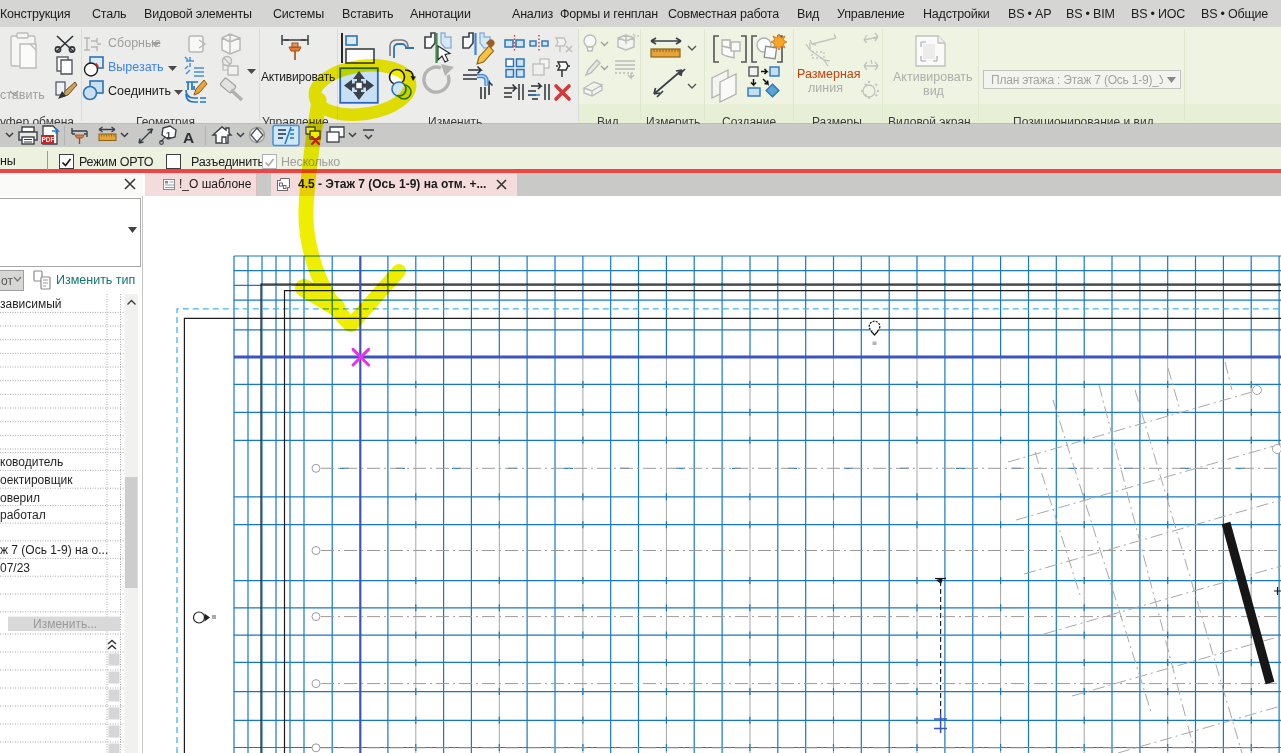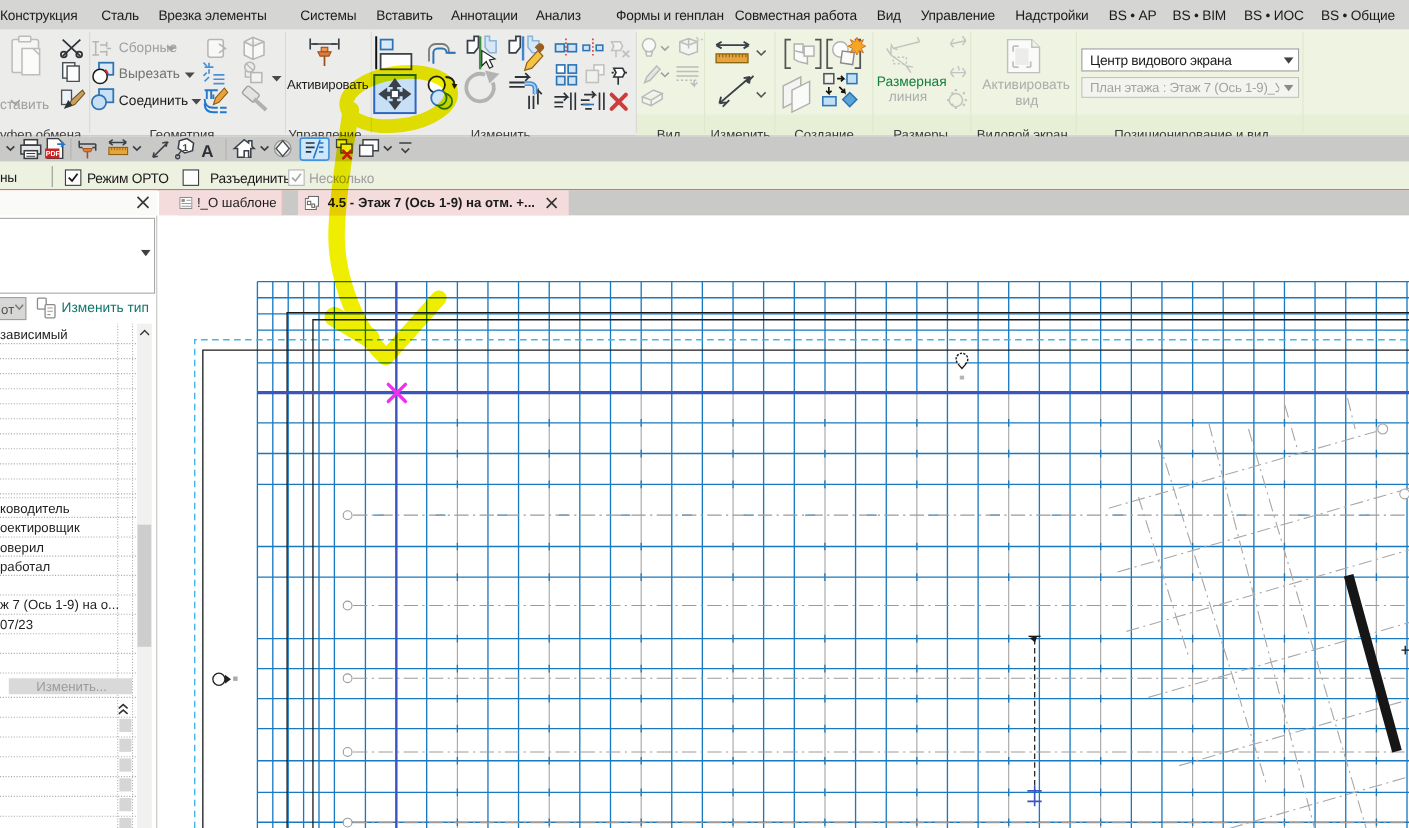--- a/index.html
+++ b/index.html
@@ -7,42 +7,42 @@
   .abs{position:absolute;}
   #tabs{left:0;top:0;width:1281px;height:27px;background:#d5d5d3;}
   #tabs span{position:absolute;top:7px;font-size:12.5px;letter-spacing:-0.2px;color:#1d1d1d;white-space:nowrap;text-align:center;}
   #ribbon{left:0;top:27px;width:1281px;height:96px;background:#ececea;}
   #ribgreen{left:578px;top:27px;width:703px;height:96px;background:#eef3e2;}
   #ribline{left:0;top:123px;width:1281px;height:1px;background:#bdbdbb;}
   .plabel{position:absolute;top:115px;font-size:12px;color:#3c3c3c;white-space:nowrap;}
   .psep{position:absolute;top:29px;width:1px;height:92px;background:#d9d9d7;}
   .psepg{position:absolute;top:29px;width:1px;height:92px;background:#dfe7cf;}
   #qat{left:0;top:124px;width:1281px;height:23px;background:#c9c9c7;}
-  #opts{left:0;top:147px;width:1281px;height:26px;background:#edf1e0;border-bottom:1px solid #ef4444;box-sizing:border-box;}
+  #opts{left:0;top:147px;width:1281px;height:26px;background:#edf1e0;border-bottom:4px solid #ef4444;box-sizing:border-box;}
   #tabstrip{left:145px;top:173px;width:1136px;height:23px;background:#c9c9c7;}
   .vtab{position:absolute;top:0;height:23px;background:#f5dcdc;}
   .vtab .tt{position:absolute;top:4px;font-size:12px;color:#1a1a1a;white-space:nowrap;}
   #propheader{left:0;top:173px;width:143px;height:23px;background:#fafaf8;}
   #props{left:0;top:196px;width:162px;height:557px;background:#fff;}
   #canvas{left:145px;top:196px;width:1136px;height:557px;background:#fff;}
   .ck{position:absolute;width:15px;height:15px;background:#fdfdfd;border:1px solid #3d3d3d;box-sizing:border-box;}
   .cktext{position:absolute;font-size:12.5px;letter-spacing:-0.2px;color:#1a1a1a;white-space:nowrap;}
   .gray{color:#9f9f9f !important;}
   #yellow{left:0;top:0;width:1281px;height:753px;mix-blend-mode:multiply;pointer-events:none;}
 </style></head>
 <body>
 <div id="page">
 <div class="abs" id="tabs">
   <span style="left:0px">Конструкция</span>
   <span style="left:92px">Сталь</span>
-  <span style="left:144px">Врезка элементы</span>
+  <span style="left:144px">Видовой элементы</span>
   <span style="left:273px">Системы</span>
   <span style="left:342px">Вставить</span>
   <span style="left:410px">Аннотации</span>
-  <span style="left:487px">Анализ</span>
+  <span style="left:512px">Анализ</span>
   <span style="left:560px">Формы и генплан</span>
   <span style="left:668px">Совместная работа</span>
   <span style="left:797px">Вид</span>
   <span style="left:837px">Управление</span>
   <span style="left:923px">Надстройки</span>
   <span style="left:1008px">BS • АР</span>
   <span style="left:1066px">BS • BIM</span>
   <span style="left:1131px">BS • ИОС</span>
   <span style="left:1201px">BS • Общие</span>
 </div>
@@ -65,33 +65,27 @@
 <div class="plabel" style="left:262px">Управление</div>
 <div class="plabel" style="left:428px">Изменить</div>
 <div class="plabel" style="left:597px">Вид</div>
 <div class="plabel" style="left:646px">Измерить</div>
 <div class="plabel" style="left:722px">Создание</div>
 <div class="plabel" style="left:812px">Размеры</div>
 <div class="plabel" style="left:888px">Видовой экран</div>
 <div class="plabel" style="left:1013px">Позиционирование и вид</div>
 <div class="abs" style="left:0px;top:88px;font-size:12.5px;color:#9f9f9f">ставить</div>
 <div class="abs" style="left:108px;top:36px;font-size:12.5px;color:#9f9f9f">Сборные</div>
-<div class="abs" style="left:108px;top:60px;font-size:12.5px;color:#737373">Вырезать</div>
+<div class="abs" style="left:108px;top:60px;font-size:12.5px;color:#3b82f6">Вырезать</div>
 <div class="abs" style="left:108px;top:84px;font-size:12.5px;color:#1d1d1d">Соединить</div>
 <div class="abs" style="left:261px;top:70px;font-size:12px;letter-spacing:-0.2px;color:#1d1d1d">Активировать</div>
-<div class="abs" style="left:797px;top:67px;font-size:12.5px;color:#15803d">Размерная</div>
+<div class="abs" style="left:797px;top:67px;font-size:12.5px;color:#c2410c">Размерная</div>
 <div class="abs" style="left:808px;top:81px;font-size:12.5px;color:#adadab">линия</div>
 <div class="abs" style="left:893px;top:70px;font-size:12.5px;color:#adadab">Активировать</div>
 <div class="abs" style="left:923px;top:84px;font-size:12.5px;color:#adadab">вид</div>
-<div class="abs" style="left:983px;top:44px;width:198px;height:21px;background:#fff;border:1px solid #9c9c9a;box-sizing:border-box;">
-  <span style="position:absolute;left:7px;top:3px;font-size:12.5px;letter-spacing:-0.3px;color:#1d1d1d;white-space:nowrap">Центр видового экрана</span>
-  <svg style="position:absolute;left:183px;top:7px" width="10" height="7">
-        <path d="M0 0 L9 0 L4.5 6 Z" fill="#404040"></path>
-      </svg>
-</div>
 <div class="abs" style="left:983px;top:70px;width:198px;height:19px;background:#f3f3ef;border:1px solid #c2c2be;box-sizing:border-box;">
   <span style="position:absolute;left:7px;top:2px;font-size:12px;letter-spacing:-0.2px;color:#a3a3a1;white-space:nowrap;width:172px;overflow:hidden;display:inline-block">План этажа : Этаж 7 (Ось 1-9)_У...</span>
   <svg style="position:absolute;left:183px;top:6px" width="10" height="7">
         <path d="M0 0 L9 0 L4.5 6 Z" fill="#8a8a88"></path>
       </svg>
 </div>
 <div class="abs" id="qat"></div>
 <svg class="abs" style="left:0;top:0;pointer-events:none" width="1281" height="753" viewBox="0 0 1281 753">
 
 <g stroke="#bcbcba" fill="#f6f6f4" stroke-width="1.4">

